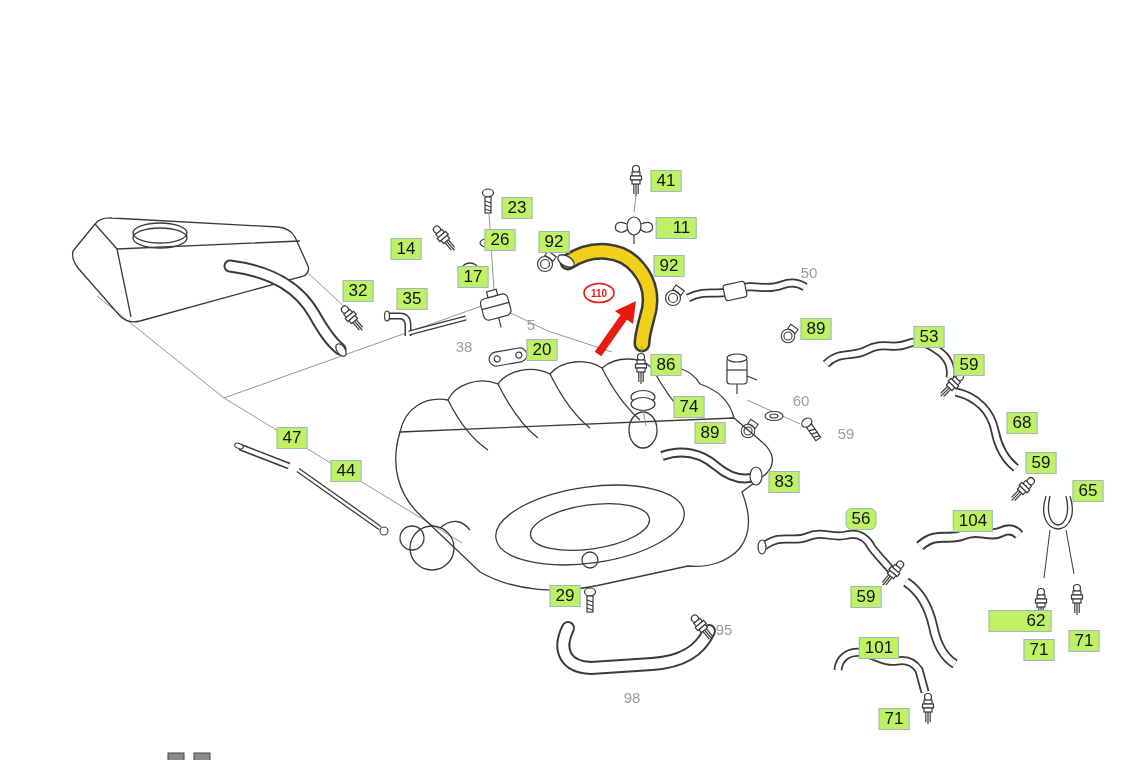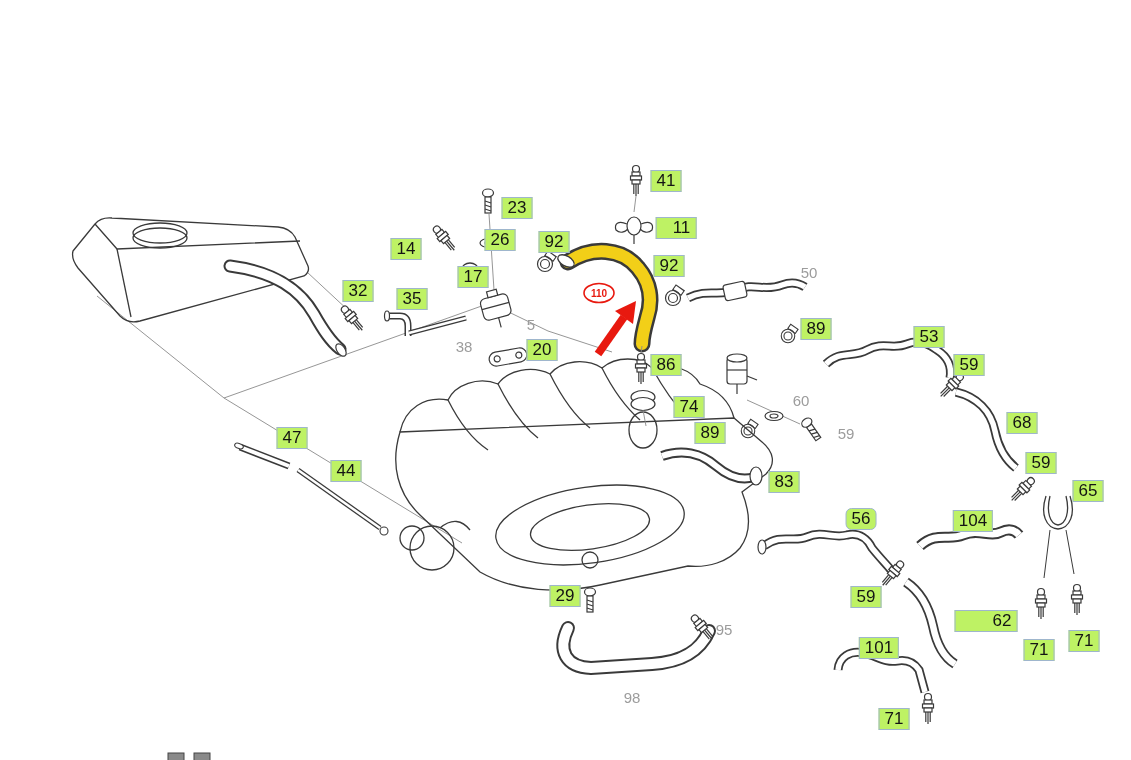--- a/index.html
+++ b/index.html
@@ -272,21 +272,21 @@
       <div class="part-label" style="left: 1022px; top: 423px;">68</div>
       <div class="part-label" style="left: 292px; top: 438px;">47</div>
       <div class="part-label" style="left: 346px; top: 471px;">44</div>
       <div class="part-label" style="left: 784px; top: 482px;">83</div>
       <div class="part-label" style="left: 1041px; top: 463px;">59</div>
       <div class="part-label" style="left: 1088px; top: 491px;">65</div>
       <div class="part-label" style="left: 861px; top: 519px; border-radius: 6px;">56</div>
       <div class="part-label" style="left: 973px; top: 521px;">104</div>
       <div class="part-label" style="left: 866px; top: 597px;">59</div>
       <div class="part-label" style="left: 565px; top: 596px;">29</div>
-      <div class="part-label" style="left: 986px; top: 621px; padding-left: 37px;">62</div>
+      <div class="part-label" style="left: 1020px; top: 621px; padding-left: 37px;">62</div>
       <div class="part-label gray" style="left: 724px; top: 630px;">95</div>
       <div class="part-label" style="left: 1084px; top: 641px;">71</div>
       <div class="part-label" style="left: 1039px; top: 650px;">71</div>
       <div class="part-label" style="left: 879px; top: 648px;">101</div>
       <div class="part-label gray" style="left: 632px; top: 698px;">98</div>
       <div class="part-label" style="left: 894px; top: 719px;">71</div>
     </div>
 
 </div>
 

